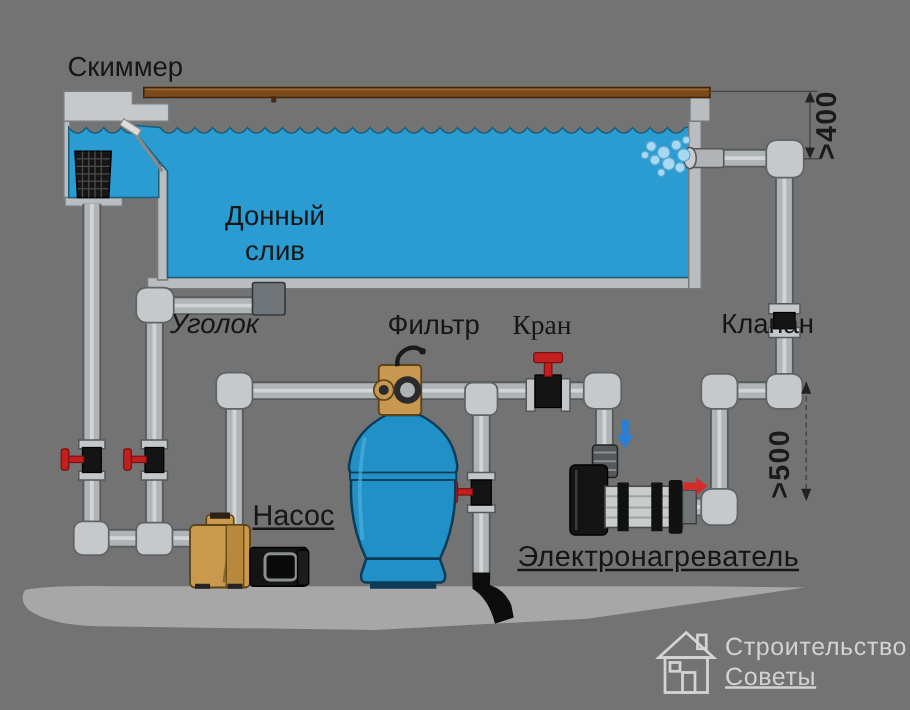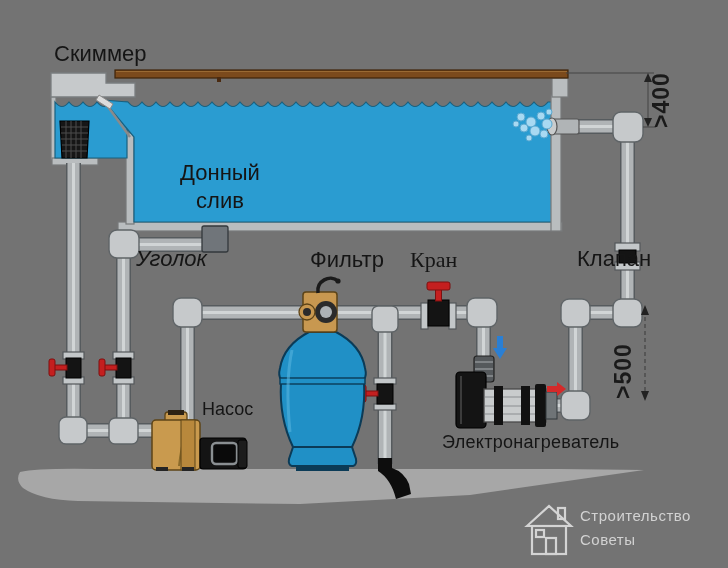--- a/index.html
+++ b/index.html
@@ -3,27 +3,27 @@
 <meta charset="utf-8">
 <style>
   html,body{margin:0;padding:0;background:#fff;}
   #stage{
     position:relative;width:728px;height:568px;background:#737373;
     outline:1px solid #cfcfcf;overflow:hidden;
     font-family:"Liberation Sans","DejaVu Sans",sans-serif;
     -webkit-font-smoothing:antialiased;
   }
   .lbl{position:absolute;color:#151515;font-size:22px;line-height:1.1;white-space:nowrap;}
-  .lbl-sm{font-size:18px;}
+  .lbl-sm{font-size:23px;text-decoration:underline;}
   .dim{
     position:absolute;color:#1a1a1a;font-size:23px;font-weight:700;
     transform:rotate(-90deg);transform-origin:top left;white-space:nowrap;letter-spacing:1px;
   }
   .center{text-align:center;}
-  .wmtext{position:absolute;color:#d2d2d2;font-size:15px;letter-spacing:.5px;white-space:nowrap;}
+  .wmtext{position:absolute;color:#d2d2d2;font-size:20px;letter-spacing:.5px;white-space:nowrap;}
   svg{position:absolute;left:0;top:0;}
   .po{stroke:#565b5e;stroke-width:15;fill:none;stroke-linejoin:round;}
   .pi{stroke:#b0b4b6;stroke-width:12;fill:none;stroke-linejoin:round;}
   .ph{stroke:#d7dadc;stroke-width:3;fill:none;stroke-linejoin:round;opacity:.85;}
   .fit{fill:#c6c9cb;stroke:#5f6467;stroke-width:1.4;}
   .flange{fill:#c3c7c9;stroke:#54585b;stroke-width:1.2;}
   .vbody{fill:#141414;stroke:#000;stroke-width:1;}
   .red{fill:#c41f1f;stroke:#7d1010;stroke-width:1;}
   .wall{fill:#b9bdbf;stroke:#77797b;stroke-width:1.2;}
 </style>
@@ -255,30 +255,30 @@
   </svg>
 
   <div class="lbl" style="left:54px;top:42px;">Скиммер</div>
   <div class="lbl center" style="left:168px;top:161px;width:104px;">Донный</div>
   <div class="lbl center" style="left:168px;top:189px;width:104px;">слив</div>
   <div class="lbl" style="left:136px;top:247px;font-style:italic;">Уголок</div>
   <div class="lbl" style="left:278px;top:248px;margin-left:32px;">Фильтр</div>
   <div class="lbl" style="left:410px;top:248px;font-family:Liberation Serif, serif;">Кран</div>
   <div class="lbl" style="left:529px;top:247px;margin-left:48px;">Клапан</div>
   <div class="lbl lbl-sm" style="left:202px;top:400px;">Насос</div>
-  <div class="lbl lbl-sm" style="left:414px;top:433px;letter-spacing:.3px;margin-left:28px;">Электронагреватель</div>
+  <div class="lbl lbl-sm" style="left:414px;top:433px;letter-spacing:.3px;">Электронагреватель</div>
 
   <div class="dim" style="left:648px;top:128px;">&gt;400</div>
   <div class="dim" style="left:610px;top:399px;">&gt;500</div>
 
   <svg width="54" height="60" viewBox="0 0 54 60" style="left:522px;top:500px;">
     <g fill="none" stroke="#d4d4d4" stroke-width="2.2">
       <polygon points="5,26 27,6 49,26"></polygon>
       <rect x="36" y="8" width="7" height="11"></rect>
       <rect x="10" y="26" width="34" height="28"></rect>
       <rect x="24" y="38" width="10" height="16"></rect>
       <rect x="14" y="30" width="8" height="7"></rect>
     </g>
   </svg>
   <div class="wmtext" style="left:580px;top:507px;">Строительство</div>
-  <div class="wmtext" style="left:580px;top:531px;">Советы</div>
+  <div class="wmtext" style="left:580px;top:531px;text-decoration:underline;">Советы</div>
 
 </div>
 
 </body></html>

